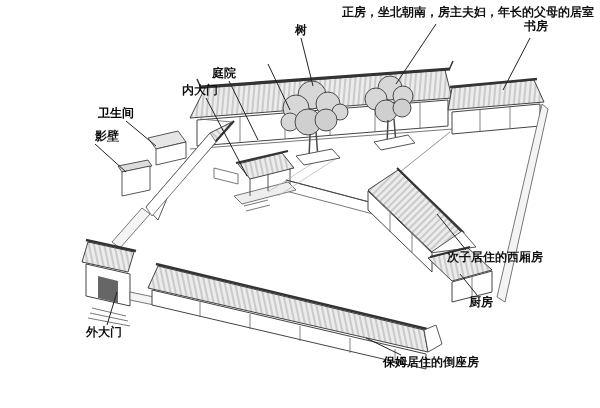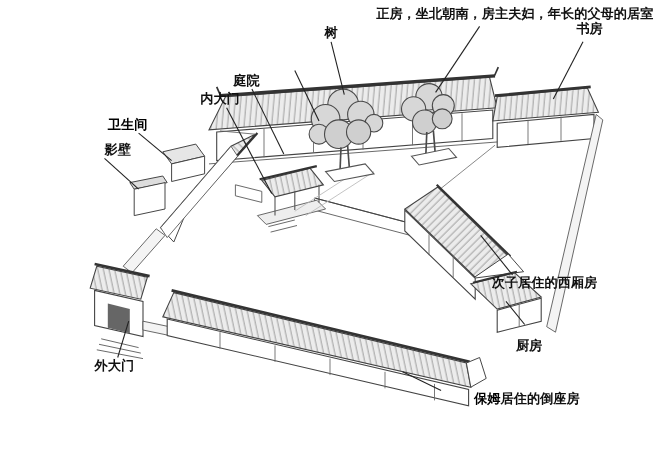--- a/index.html
+++ b/index.html
@@ -201,19 +201,19 @@
   <div class="lbl" style="left:182px;top:84px;">内大门</div>
 
   <div class="lbl teal" style="left:98px;top:107px;">卫生间</div>
 
   <div class="lbl" style="left:74px;top:130px;margin-left:21px;">影壁</div>
 
   <div class="lbl" style="left:86px;top:326px;text-align:right;">外大门</div>
 
   <div class="lbl" style="left:447px;top:251px;text-align:right;">次子居住的西厢房</div>
 
-  <div class="lbl" style="left:469px;top:308px;">厨房</div>
-
-  <div class="lbl" style="left:383px;top:356px;margin-left:48px;">
+  <div class="lbl" style="left:469px;top:296px;">厨房</div>
+
+  <div class="lbl" style="left:383px;top:356px;">
     <span class="teal">保姆</span><span>居住的倒座房</span>
   </div>
 
 </div>
 
 </body></html>

